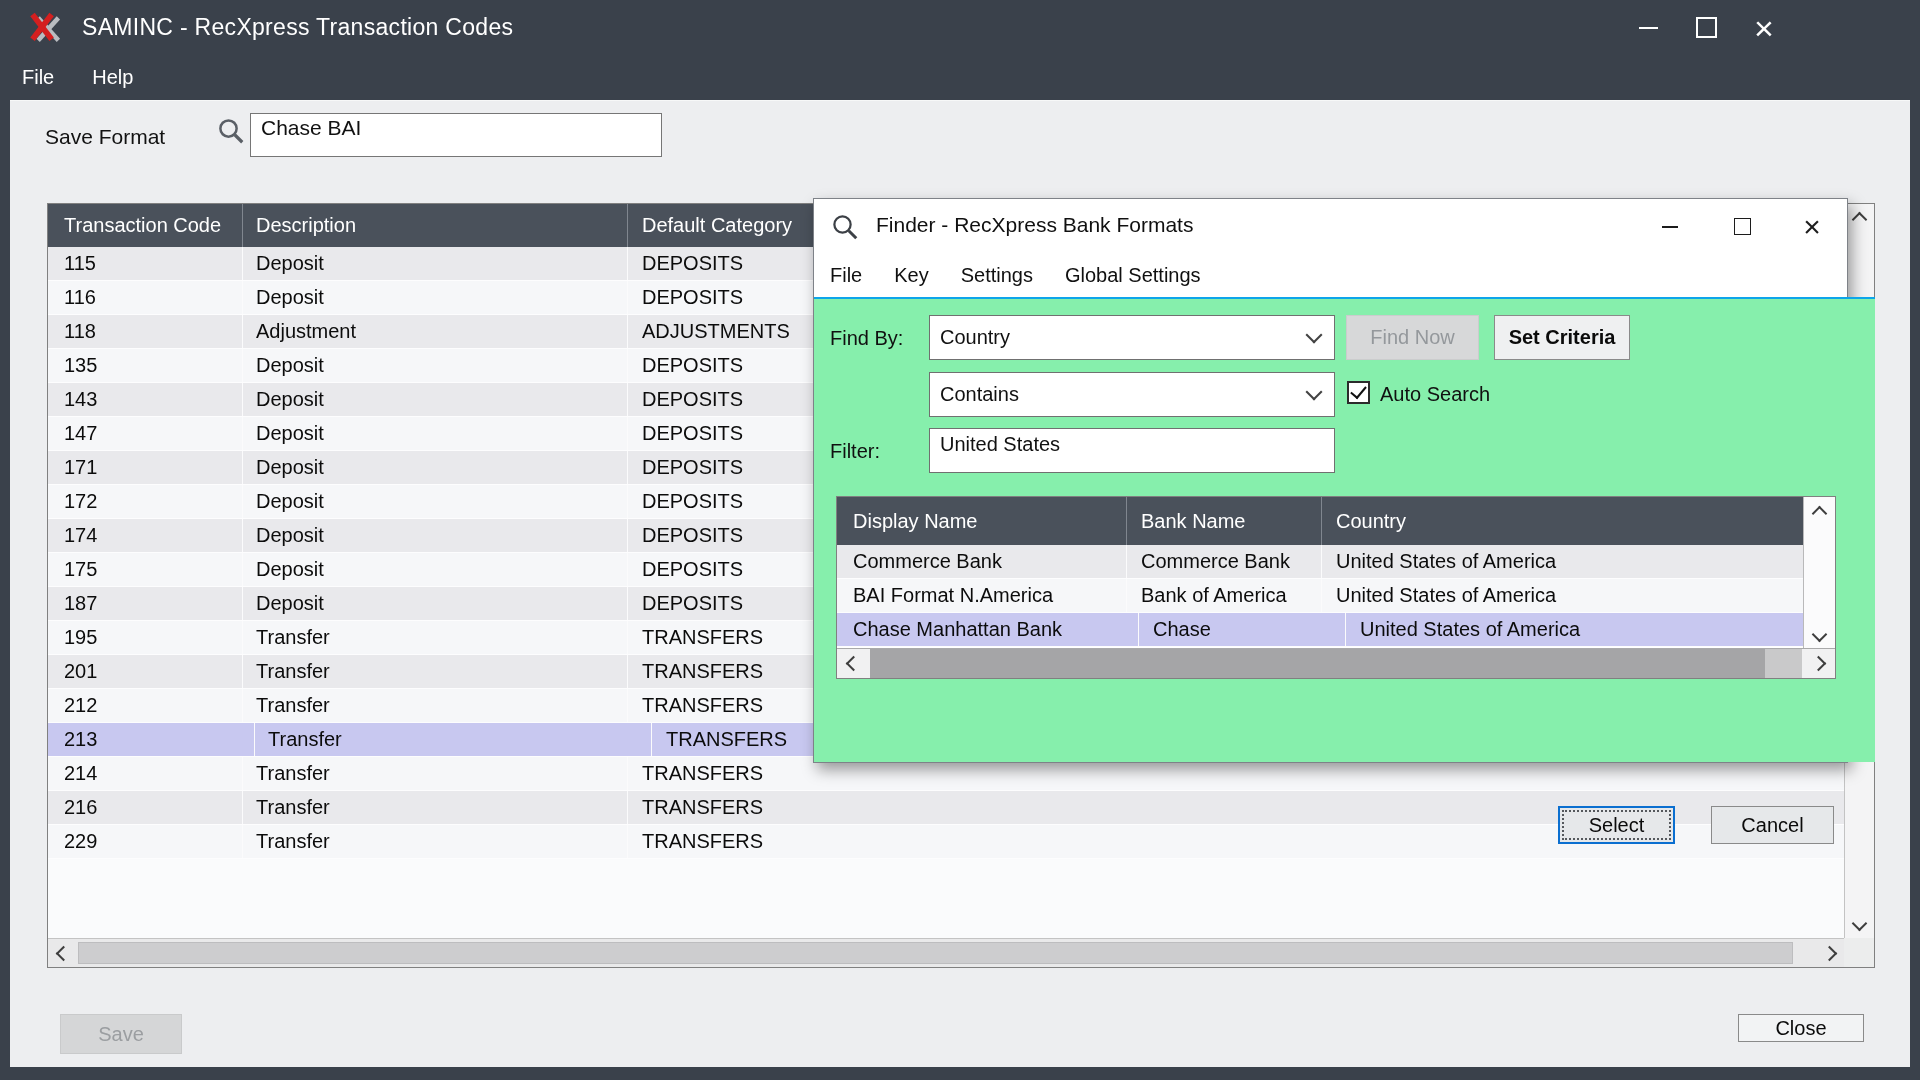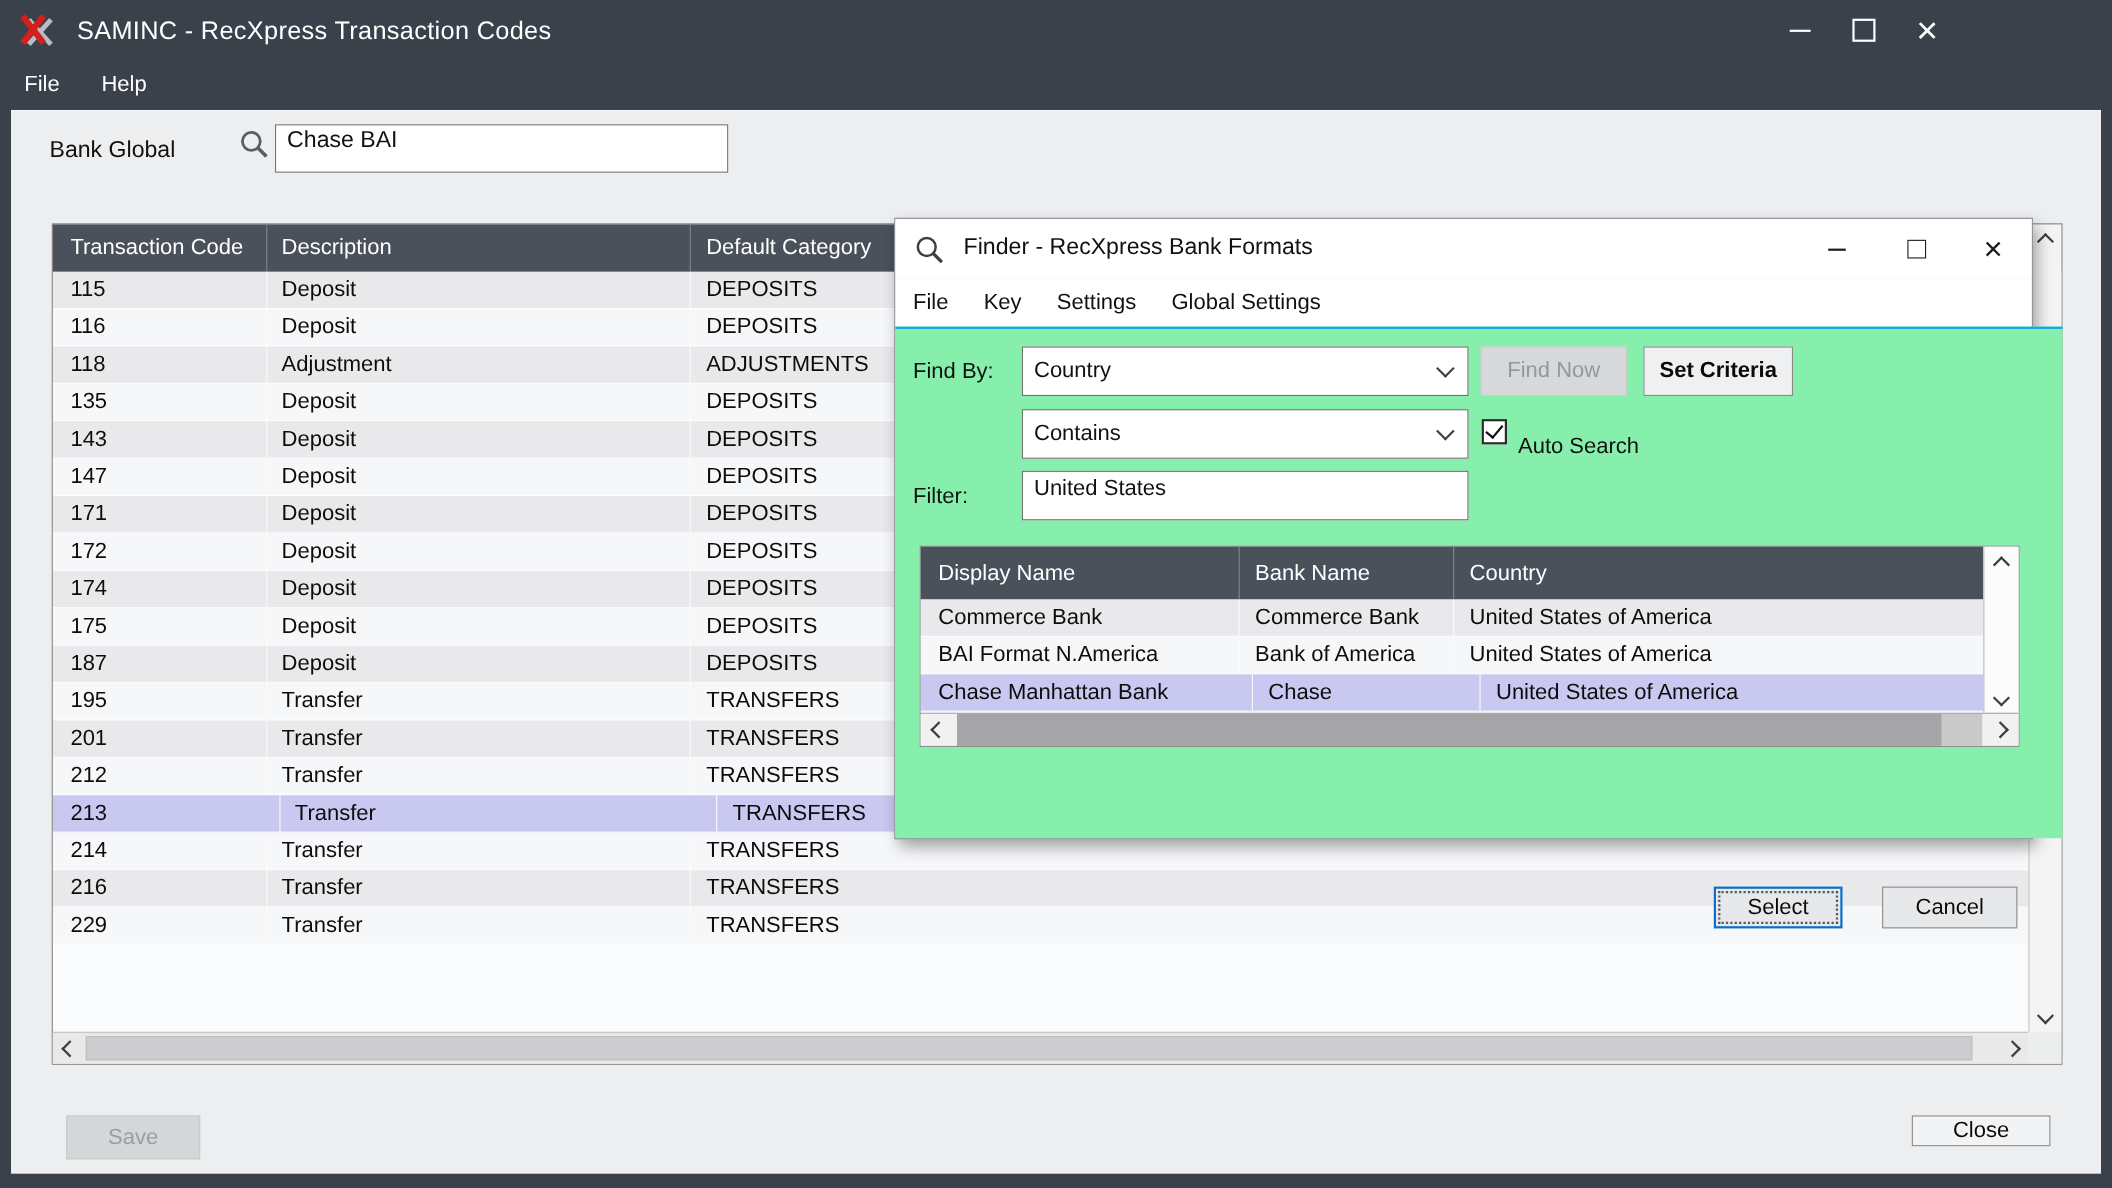--- a/index.html
+++ b/index.html
@@ -1,20 +1,20 @@
 <!DOCTYPE html>
 <html><head>
 <meta charset="utf-8">
 <style>
   html,body{margin:0;padding:0;width:1920px;height:1080px;overflow:hidden;
     font-family:"Liberation Sans", sans-serif;-webkit-font-smoothing:antialiased;}
   #app{position:absolute;inset:0;background:#3a414b;}
 
   
-  .titlebar{position:absolute;left:0;top:0;width:1784px;height:55px;}
+  .titlebar{position:absolute;left:12px;top:0;width:1784px;height:55px;}
   .app-logo{position:absolute;left:16px;top:9px;width:36px;height:38px;}
   .win-title{position:absolute;left:70px;top:14px;color:#ffffff;font-size:23px;letter-spacing:.3px;}
   .winctl{position:absolute;top:0;height:55px;width:56px;display:flex;align-items:center;justify-content:center;cursor:default;}
   .ctl-min-bar{width:19px;height:2px;background:#ffffff;}
   .ctl-max-box{width:17px;height:17px;border:2px solid #ffffff;}
   .ctl-x{color:#ffffff;font-size:34px;line-height:30px;font-weight:400;}
   .menubar{position:absolute;left:0;top:55px;width:1920px;height:45px;display:flex;align-items:center;}
   .menu-item{color:#ffffff;font-size:20px;padding:8px 16px;margin-left:6px;}
 
   #content{position:absolute;left:10px;top:100px;width:1900px;height:966px;
@@ -134,21 +134,21 @@
       </div>
   </div>
 
   <div class="menubar">
     <div class="menu-item">File</div>
     <div class="menu-item">Help</div>
   </div>
 
   <div id="content">
 
-    <div class="bf-label">Bank Global</div>
+    <div class="bf-label">Save Format</div>
     <svg class="mag-icon" style="left:206px;top:15px;width:30px;height:30px;" viewBox="0 0 24 24">
       <circle cx="10" cy="10" r="6.5" fill="none" stroke="#5a5f66" stroke-width="2"></circle>
       <line x1="15" y1="15" x2="21" y2="21" stroke="#5a5f66" stroke-width="2.6"></line>
     </svg>
     <input class="bf-input" type="text" value="Chase BAI" style="">
 
     <div id="main-grid" class="grid">
       <div class="g-header">
         <div class="mc1">Transaction Code</div>
         <div class="mc2">Description</div>
@@ -321,21 +321,21 @@
           <span class="chev"></span>
         </div>
         <div id="find-now-btn" class="f-btn">Find Now</div>
         <div id="set-criteria-btn" class="f-btn">Set Criteria</div>
 
         <div class="combo" style="left:115px;top:73px;">
           <span class="val">Contains</span>
           <span class="chev"></span>
         </div>
         <div class="checkbox checked"></div>
-        <div class="f-label" style="left:566px;top:96px;text-align:right;">Auto Search</div>
+        <div class="f-label" style="left:566px;top:84px;text-align:right;">Auto Search</div>
 
         <div class="f-label" style="left:16px;top:141px;">Filter:</div>
         <input class="f-input" type="text" value="United States" style="">
 
         <div id="finder-grid" class="grid">
           <div class="g-header">
             <div class="fc1">Display Name</div>
             <div class="fc2">Bank Name</div>
             <div class="fc3">Country</div>
           </div>

